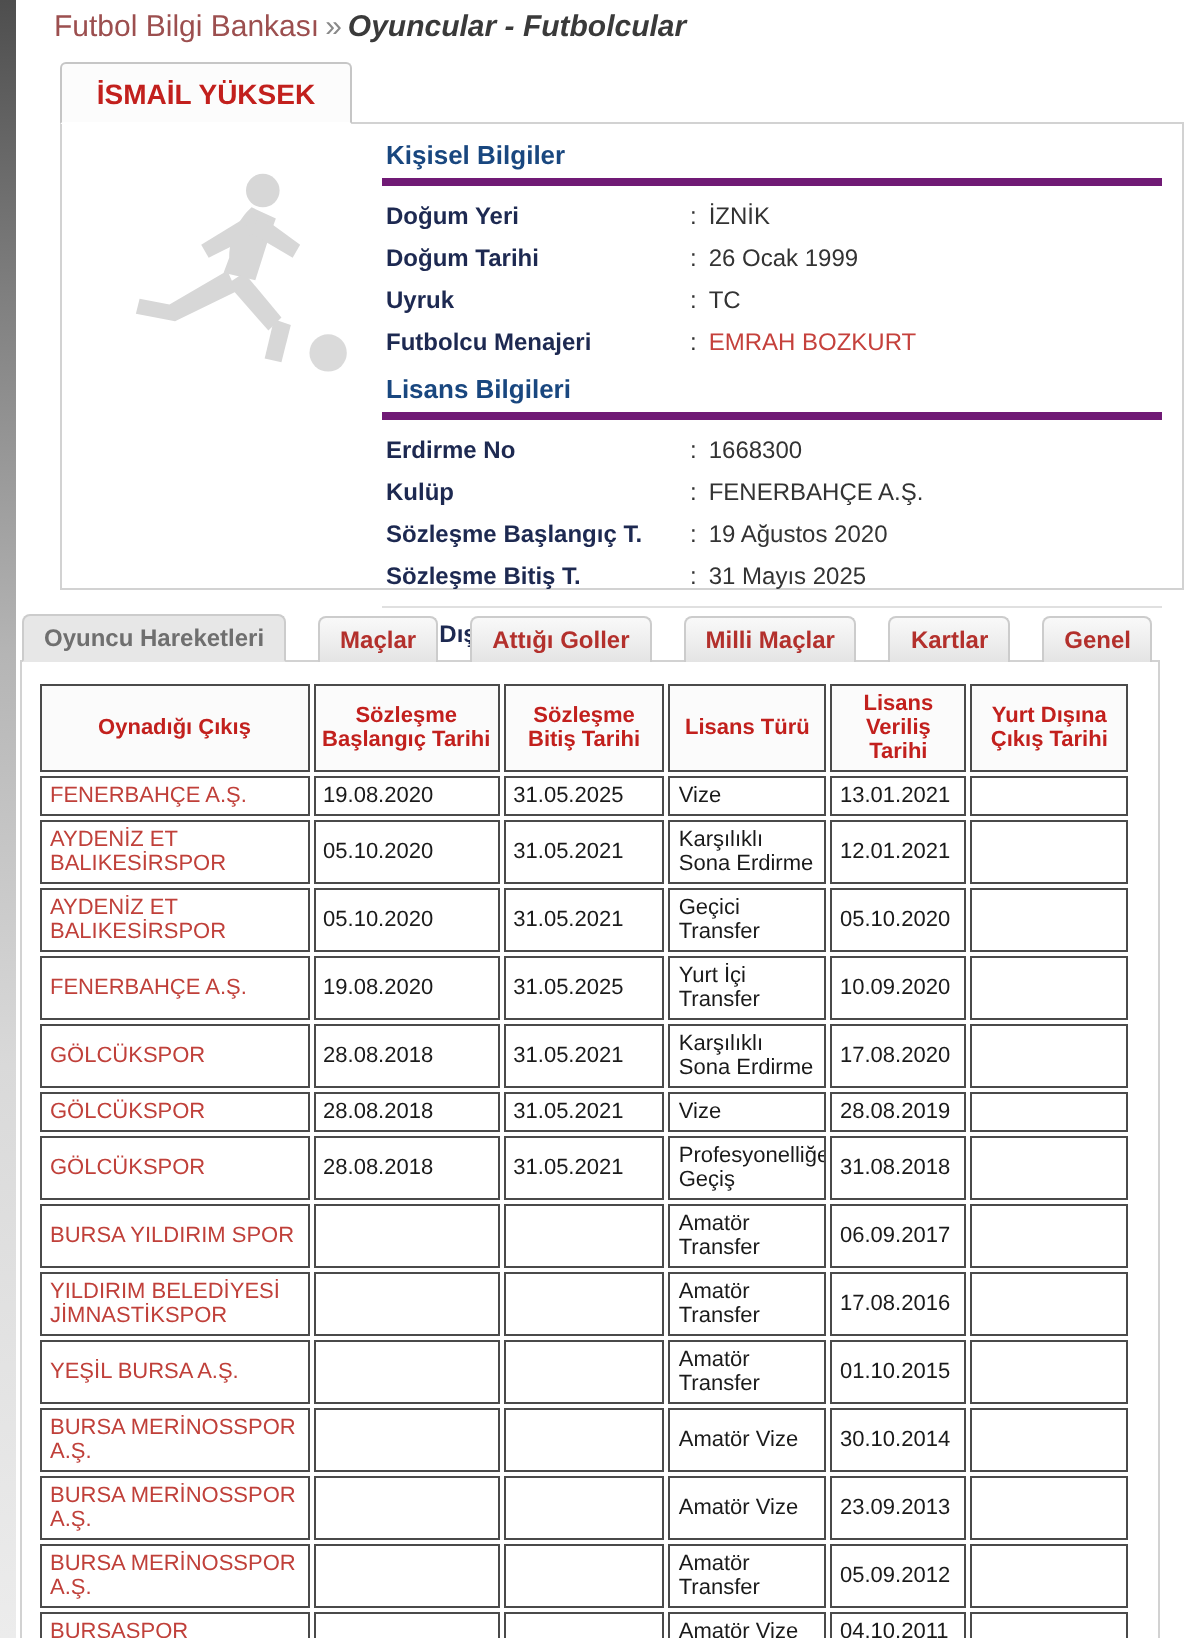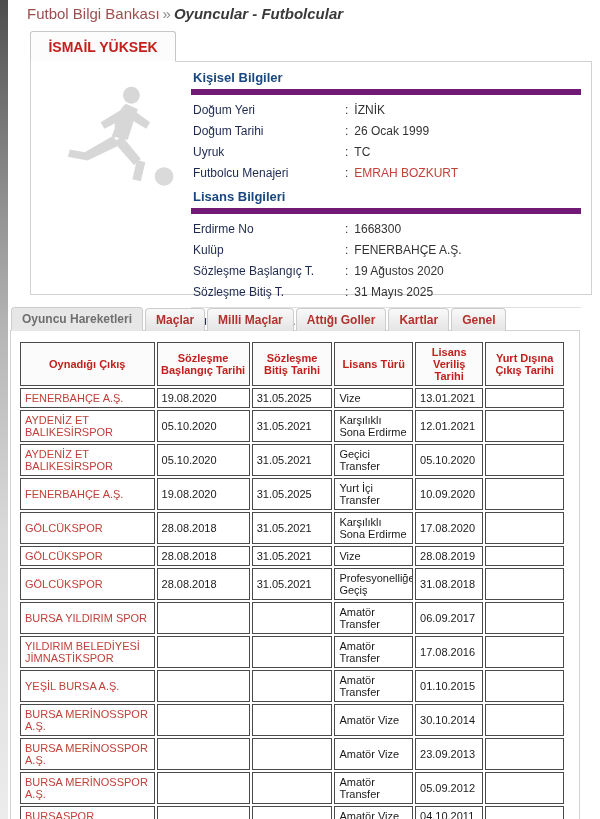--- a/index.html
+++ b/index.html
@@ -24,31 +24,31 @@
   }
   .panel1 {
     margin-left:30px; width:562px; height:234px; margin-top:-1px;
     border:1px solid #d2d2d2; background:#fff; position:relative; z-index:1;
   }
   .sil { position:absolute; left:22px; top:14px; width:140px; height:130px; }
 
   .info { margin-left:160px; padding:4px 10px 0 0; }
   .shead {
     color:#19477f; font-weight:bold; font-size:13px; padding:4px 0 4px 2px;
-    border-bottom:6px solid #701a75; margin-bottom:4px;
+    border-bottom:4px solid #701a75; margin-bottom:4px;
   }
   .shead.second { margin-top:2px; }
   .irow { display:flex; min-height:21px; align-items:center; font-size:12px; }
-  .irow .lbl { width:154px; flex:none; font-weight:normal; color:#1d2951; padding-left:2px; }
+  .irow .lbl { width:154px; flex:none; font-weight:bold; color:#1d2951; padding-left:2px; }
   .irow .colon { color:#333; margin-right:6px; }
   .irow .val { color:#333;text-align:right; }
   .irow .val.link { color:#c5413c; cursor:pointer; }
   .irow.spacer { border-top:1px solid #e0e0e0; margin-top:5px; padding-top:5px; }
 
-  .tabs2 { display:flex; gap:2px; margin:12px 0 0 11px; align-items:flex-end; position:relative; z-index:2; }
+  .tabs2 { display:flex; gap:16px; margin:12px 0 0 11px; align-items:flex-end; position:relative; z-index:2; }
   .t2 {
     padding:4px 10px 4px; font-size:12px; font-weight:bold; color:#b3302c;
     background:linear-gradient(#f9f9f9,#e4e4e4); border:1px solid #cccccc; border-bottom:none;
     border-radius:4px 4px 0 0; cursor:pointer; white-space:nowrap;
   }
   .t2.active { color:#6f6f6f; background:#e7e7e7; border-bottom:1px solid #e7e7e7; }
 
   .panel2 {
     margin-left:10px; width:570px; min-height:480px; margin-top:-1px;
     border:1px solid #d2d2d2; background:#fff; padding:9px 0 10px 7px; position:relative; z-index:1;
@@ -138,22 +138,22 @@
           <span class="colon">:</span>
           <span class="val"></span>
         </div>
       </div>
   </div>
 </div>
 
 <div class="tabs2">
   <div class="t2 active">Oyuncu Hareketleri</div>
   <div class="t2">Maçlar</div>
+  <div class="t2">Attığı Goller</div>
   <div class="t2">Milli Maçlar</div>
-  <div class="t2">Attığı Goller</div>
   <div class="t2">Kartlar</div>
   <div class="t2">Genel</div>
 </div>
 
 <div class="panel2">
   <table class="moves">
     <colgroup>
       <col style="width:130px">
         <col style="width:90px">
         <col style="width:78px">

